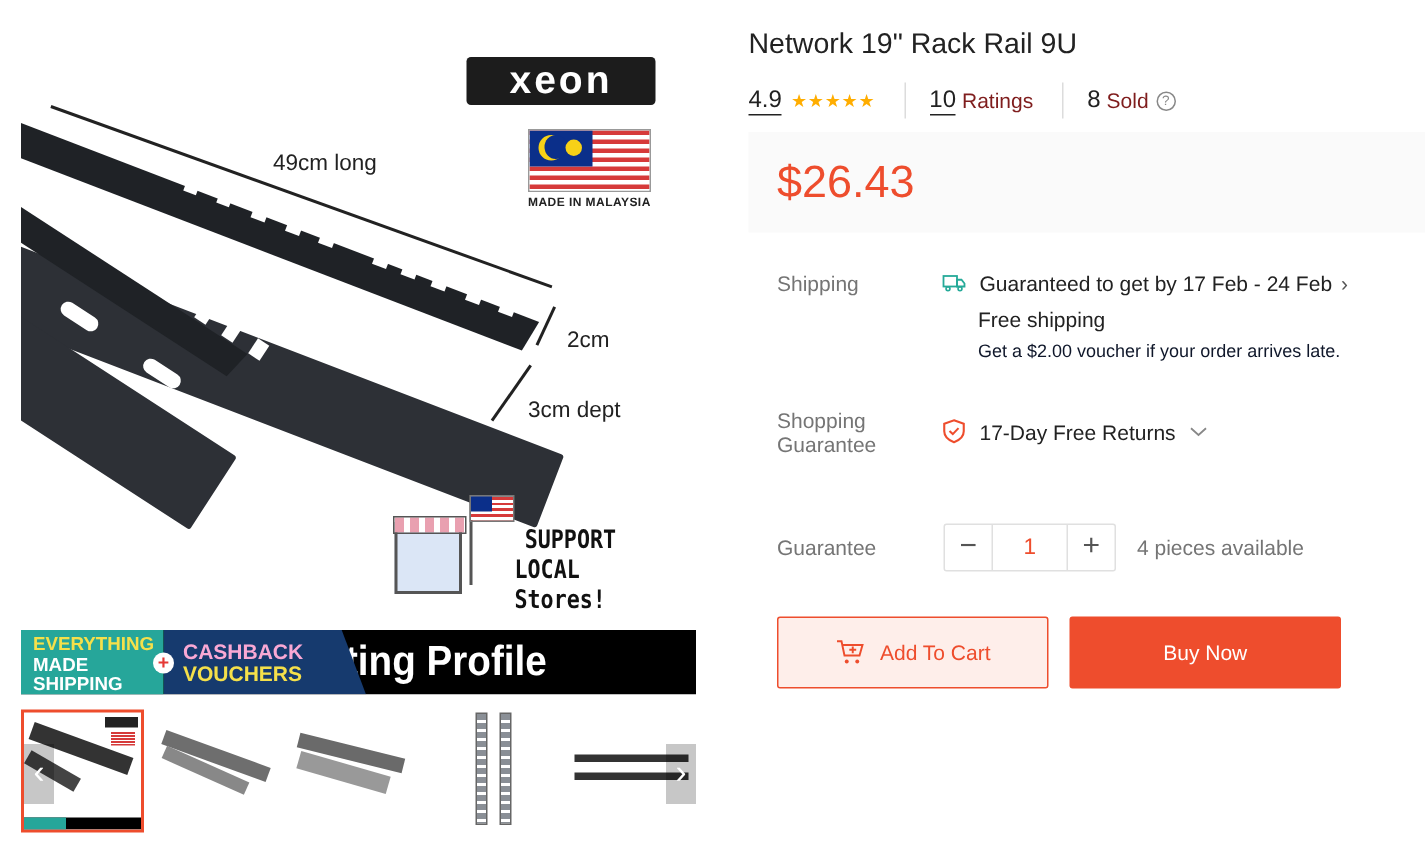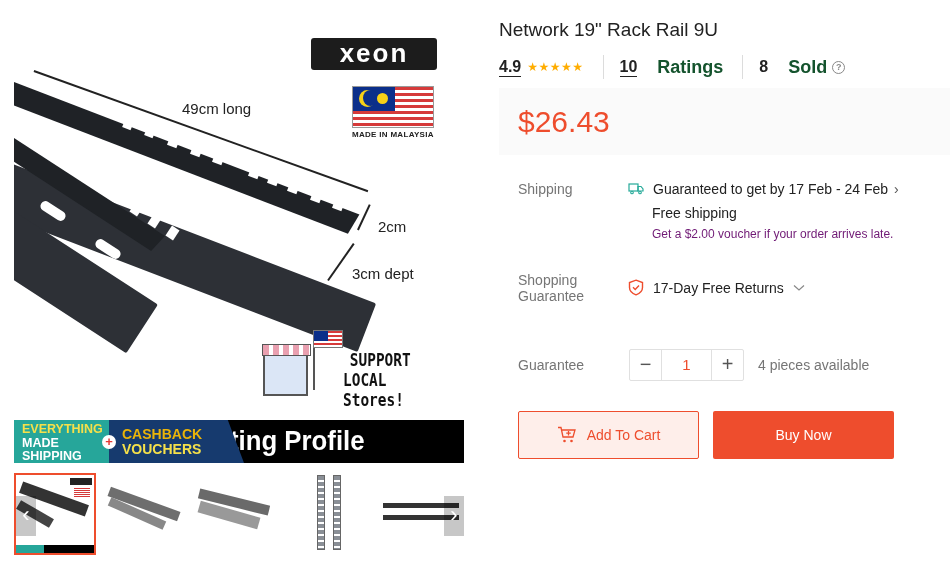--- a/index.html
+++ b/index.html
@@ -28,50 +28,50 @@
   .awning { position: absolute; left: -3px; top: -6px; width: 49px; height: 12px; background: repeating-linear-gradient(90deg,#e9a0b0 0 6px,#fff 6px 10px); border: 1.5px solid #555; }
   .small-flag { position: absolute; left: 50px; top: 0; width: 30px; height: 18px; background: repeating-linear-gradient(180deg,#d63a3a 0 2px,#fff 2px 4px); border: 1px solid #777; }
   .small-flag::before { content:""; position:absolute; left:0; top:0; width:14px; height:10px; background:#0b2f8a; }
   .flagpole { position:absolute; left:50px; top:0; width:1.5px; height:60px; background:#555; }
   .support-text { position: absolute; left: 80px; top: 20px; font-family: "DejaVu Sans Mono", monospace; font-size: 17px; line-height: 20px; color: #111; font-weight: bold; transform: scaleX(.85); transform-origin: left top; }
   .promo-bar { position: absolute; left: 0; top: 402px; width: 450px; height: 43px; background: #000; }
   .promo-green { position: absolute; left: 0; top: 402px; width: 95px; height: 43px; background: #26a69a; padding: 3px 0 0 8px; font-weight: bold; font-size: 12.5px; line-height: 13.5px; }
   .promo-green .y { color: #f5e04a; }
   .promo-green .w { color: #fff; }
   .promo-blue { position: absolute; left: 95px; top: 402px; width: 135px; height: 43px; background: #163a6e; clip-path: polygon(0 0, 88% 0, 100% 100%, 0 100%); padding: 7px 0 0 13px; font-weight: bold; font-size: 14px; line-height: 15px; }
-  .promo-blue .w { color: #eab308; }
+  .promo-blue .w { color: #f9a8d4; }
   .promo-blue .y { color: #f5e04a; }
   .plus-circle { position: absolute; left: 88px; top: 417px; width: 14px; height: 14px; border-radius: 50%; background: #fff; color: #e53935; font-size: 13px; font-weight: bold; text-align: center; line-height: 13px; z-index: 2; }
   .profile-text { position: absolute; left: 216px; top: 404px; color: #fff; font-size: 28px; font-weight: bold; line-height: 38px; transform: scaleX(.92); transform-origin: left; }
 
   .thumbs { position: absolute; left: 14px; top: 473px; width: 450px; height: 82px; }
   .thumb { position: absolute; top: 0; width: 82px; height: 82px; background: #fff; overflow: hidden; }
   .thumb.active { border: 2px solid #ee4d2d; }
   .thumb .mini { position: absolute; background: #555; }
   .thumb-nav { position: absolute; top: 23px; width: 20px; height: 40px; background: rgba(0,0,0,.22); color: #fff; font-size: 22px; line-height: 38px; text-align: center; cursor: pointer; }
 
   
   .info { position: absolute; left: 499px; top: 0; width: 451px; }
   .title { position: absolute; left: 0; top: 19px; font-size: 19px; font-weight: 500; color: #222; white-space: nowrap; }
   .stats { position: absolute; left: 0; top: 55px; height: 24px; display: flex; align-items: center; }
-  .stat { display: flex; align-items: center; height: 24px; padding-right: 19px; font-weight: bold; }
+  .stat { display: flex; align-items: center; height: 24px; padding-right: 19px; }
   .stat + .stat { border-left: 1px solid #dcdcdc; padding-left: 16px; }
   .stat-num { font-size: 16px; color: #222; border-bottom: 1px solid #222; line-height: 18px; }
   .stat-num.plain { border-bottom: none; }
   .stars { color: #ffad00; font-size: 12px; margin-left: 6px; letter-spacing: 0.5px; }
-  .stat-label { font-size: 18px; color: #14532d; margin-left: 20px; }
+  .stat-label { font-size: 14px; color: #7f1d1d; margin-left: 4px; }
   .help-icon { display:inline-block; margin-left: 5px; width: 13px; height: 13px; border: 1px solid #888; border-radius: 50%; font-size: 9px; line-height: 11px; text-align: center; color: #888; }
   .price-box { position: absolute; left: 0; top: 88px; width: 451px; height: 67px; background: #fafafa; }
   .price { position: absolute; left: 19px; top: 17px; font-size: 30px; color: #ee4d2d; font-weight: 500; }
 
   .row-label { position: absolute; left: 19px; font-size: 14px; color: #757575; line-height: 16px; }
   .ship-line { position: absolute; left: 129px; top: 181px; display: flex; align-items: center; font-size: 14px; color: #222; }
   .ship-line .chev { margin-left: 6px; color: #555; font-size: 14px; }
   .free-ship { position: absolute; left: 153px; top: 205px; font-size: 14px; color: #222; }
-  .voucher-note { position: absolute; left: 153px; top: 227px; font-size: 12px; color: #701a75; }
+  .voucher-note { position: absolute; left: 153px; top: 227px; font-size: 12px; color: #0f172a; }
   .guarantee-line { position: absolute; left: 129px; top: 279px; display: flex; align-items: center; font-size: 14px; color: #222; }
   .guarantee-line .chev { margin-left: 8px; color: #888; font-size: 11px; }
   .icon-svg { display: inline-block; margin-right: 9px; }
 
   .qty { position: absolute; left: 130px; top: 349px; height: 32px; display: flex; border: 1px solid #e0e0e0; border-radius: 2px; }
   .qty-btn { width: 31px; height: 30px; text-align: center; font-size: 20px; line-height: 28px; color: #555; cursor: pointer; }
   .qty-input { width: 51px; height: 30px; border-left: 1px solid #e0e0e0; border-right: 1px solid #e0e0e0; text-align: center; font-size: 15px; line-height: 30px; color: #ee4d2d; }
   .qty-avail { position: absolute; left: 259px; top: 357px; font-size: 14px; color: #757575; }
 
   .btn-cart { position: absolute; left: 19px; top: 411px; width: 181px; height: 48px; border: 1px solid #ee4d2d; background: #feeeea; border-radius: 2px; display: flex; align-items: center; justify-content: center; color: #ee4d2d; font-size: 14px; cursor: pointer; }

